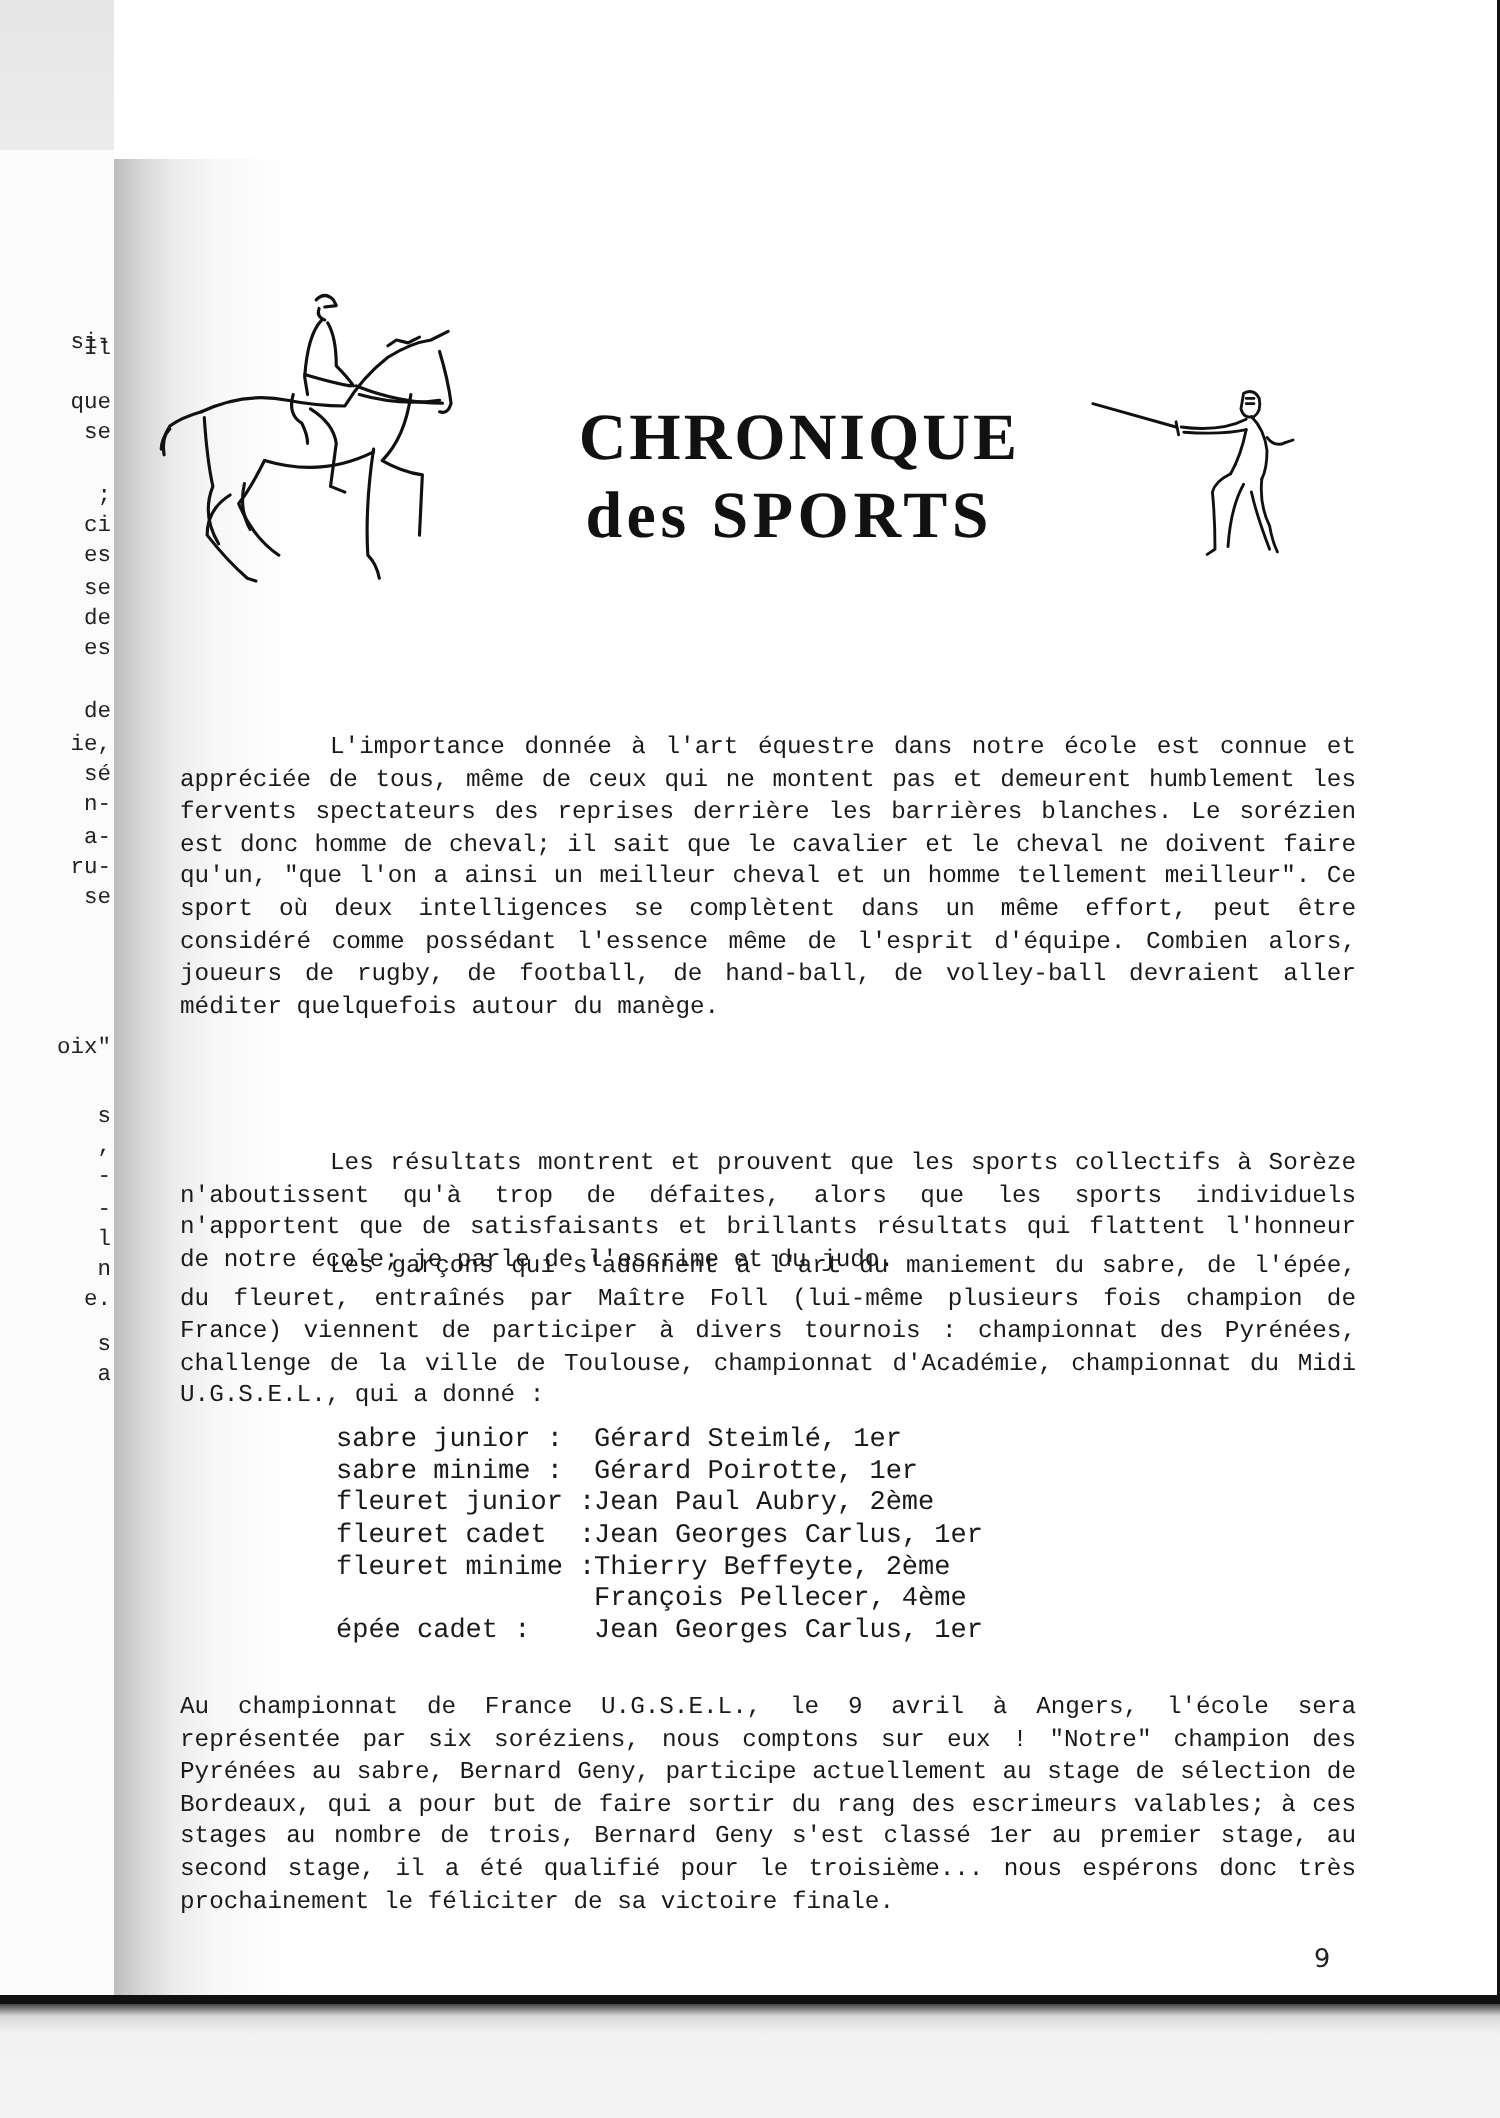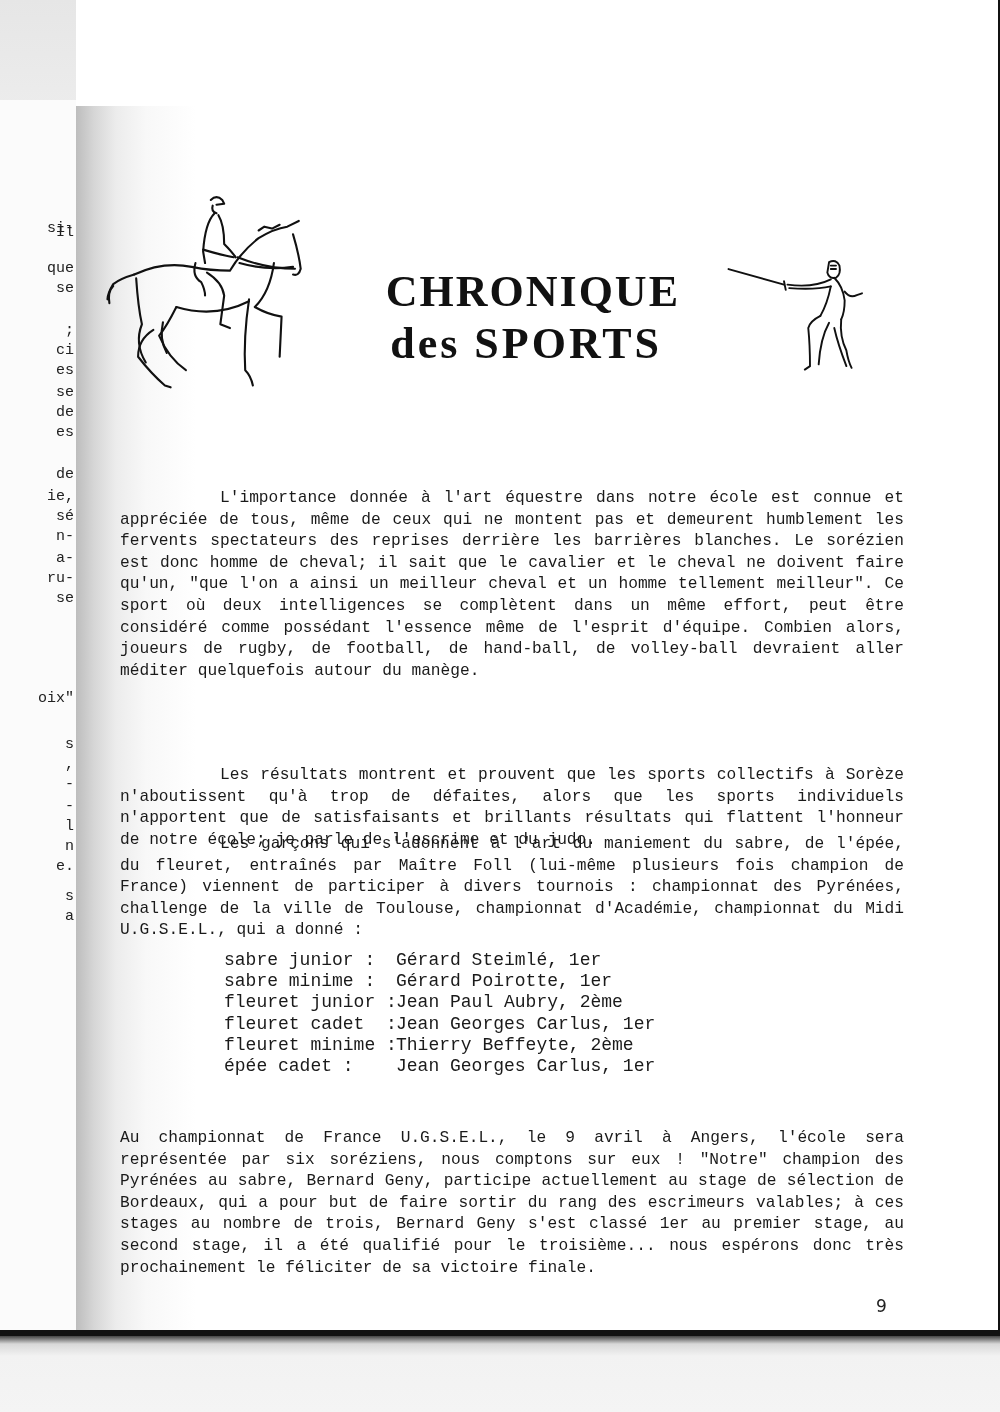--- a/index.html
+++ b/index.html
@@ -204,20 +204,24 @@
   </div>
   <div class="row">
     <span class="cat">fleuret cadet  :</span>
     <span>Jean Georges Carlus, 1er</span>
   </div>
   <div class="row">
     <span class="cat">fleuret minime :</span>
     <span>Thierry Beffeyte, 2ème</span>
   </div>
   <div class="row">
+    <span class="cat"></span>
+    <span>François Pellecer, 4ème</span>
+  </div>
+  <div class="row">
     <span class="cat">épée cadet :</span>
     <span>Jean Georges Carlus, 1er</span>
   </div>
 </div>
 
 <div class="body-text" id="para4">
   <p style="text-indent:0">Au championnat de France U.G.S.E.L., le 9 avril à Angers, l'école sera représentée par six soréziens, nous comptons sur eux !  "Notre" champion des Pyrénées au sabre, Bernard Geny, participe actuellement au stage de sélection de Bordeaux, qui a pour but de faire sortir du rang des escrimeurs valables; à ces stages au nombre de trois, Bernard Geny s'est classé 1er au premier stage, au second stage, il a été qualifié pour le troisième... nous espérons donc très prochainement le féliciter de sa victoire finale.</p>
 </div>
 
 <div class="page-number">9</div>

